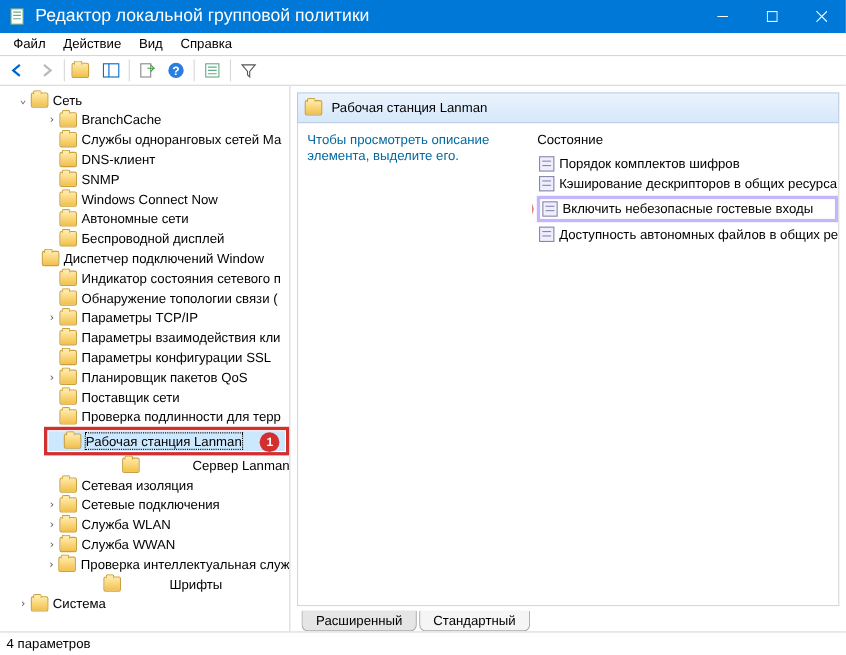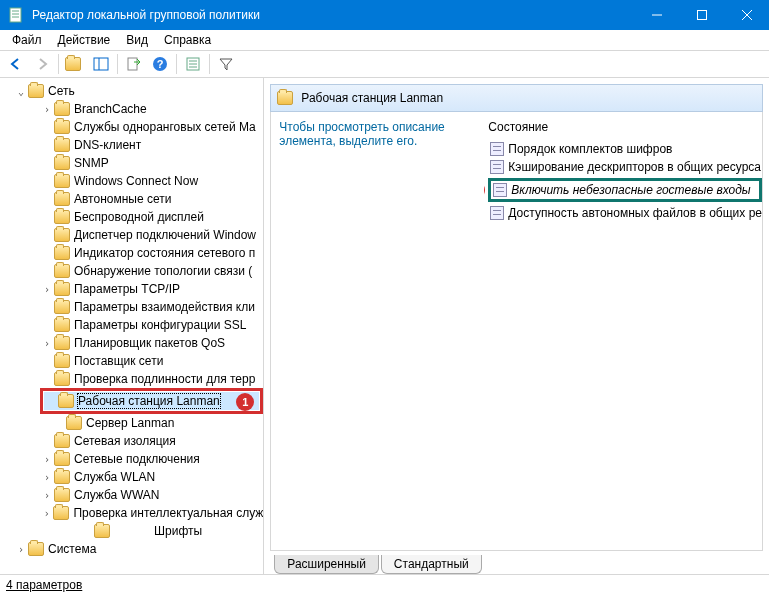--- a/index.html
+++ b/index.html
@@ -1,19 +1,19 @@
 <!DOCTYPE html>
 <html><head>
 <meta charset="utf-8">
 <style>
 * { box-sizing: border-box; margin: 0; padding: 0; font-family: "Segoe UI", Tahoma, sans-serif; }
 body { width: 769px; height: 595px; background: #fff; overflow: hidden; font-size: 12px; }
 .titlebar { height: 30px; background: #0078d7; color: #fff; display: flex; align-items: center; padding-left: 8px; }
 .titlebar .app-icon { width: 16px; height: 16px; margin-right: 8px; display: inline-block; }
-.titlebar .title { flex: 1; font-size: 12px; }
+.titlebar .title { flex: 1; font-size: 16px; }
 .titlebar .ctl { width: 45px; height: 30px; display: flex; align-items: center; justify-content: center; cursor: pointer; }
 .menubar { height: 20px; display: flex; align-items: center; padding: 0 4px; }
 .menubar span { padding: 2px 8px; cursor: pointer; }
 .toolbar { height: 28px; display: flex; align-items: center; border-top: 1px solid #d7d7d7; border-bottom: 1px solid #d7d7d7; padding: 0 4px; gap: 2px; }
 .tbtn { width: 24px; height: 24px; display: flex; align-items: center; justify-content: center; cursor: pointer; border: 1px solid transparent; }
 .tsep { width: 1px; height: 20px; background: #d7d7d7; margin: 0 2px; }
 .main { display: flex; height: 496px; }
 .tree-pane { width: 285px; border-right: 1px solid #d7d7d7; overflow: hidden; padding-top: 4px; position: relative; }
 .tree { font-size: 12px; }
 .node { display: flex; align-items: center; height: 18px; white-space: nowrap; cursor: pointer; }
@@ -27,25 +27,25 @@
 .right-pane { flex: 1; display: flex; flex-direction: column; padding: 6px 0 0 6px; }
 .rp-header { height: 28px; background: linear-gradient(#eaf3fd,#d6e8fb); border: 1px solid #b6cbe2; display: flex; align-items: center; padding-left: 6px; margin-right: 6px; }
 .rp-body { flex: 1; display: flex; border: 1px solid #d7d7d7; border-top: none; margin-right: 6px; }
 .rp-desc { width: 200px; padding: 8px; font-size: 12px; color: #0369a1; }
 .rp-list { flex: 1; padding: 8px 0 0 4px; overflow: hidden; margin-left: 13px; }
 .rp-col-head { font-size: 12px; margin-bottom: 6px; }
 .rp-item { display: flex; align-items: center; height: 18px; font-size: 12px; white-space: nowrap; cursor: pointer; padding-left: 2px; }
 .setting-icon { width: 14px; height: 14px; margin-right: 4px; flex-shrink: 0; background: #eef; border: 1px solid #88a; position: relative; }
 .setting-icon:before,.setting-icon:after { content:''; position:absolute; background:#88a; height:1px; left:2px; right:2px; }
 .setting-icon:before { top:3px; } .setting-icon:after { top:7px; }
-.rp-highlight { border: 3px solid #0f766e; margin: 2px 0; padding: 0; position: relative; font-style: italic; }
+.rp-highlight { border: 3px solid #c4b5fd; margin: 2px 0; padding: 0; position: relative; }
 .tabs { display: flex; gap: 0; margin-top: 4px; font-size: 12px; padding-left: 4px; }
 .tab { padding: 2px 12px; border: 1px solid #aaa; border-top-width: 0; background: #f5f5f5; border-radius: 0 0 6px 6px; cursor: pointer; margin-right: 2px; }
 .tab.active { background: #e5e5e5; border-top-color: #fff; }
-.statusbar { height: 21px; border-top: 1px solid #d7d7d7; display: flex; align-items: center; padding: 0 6px; font-size: 12px; text-decoration: underline; }
+.statusbar { height: 21px; border-top: 1px solid #d7d7d7; display: flex; align-items: center; padding: 0 6px; font-size: 12px; }
 .callout2 { position: absolute; left: -24px; top: 0; }
 </style>
 </head>
 <body>
 
 <div class="titlebar">
   <span class="app-icon">
     <svg width="16" height="16">
         <rect x="2" y="1" width="11" height="14" fill="#fff" stroke="#6a8"></rect>
         <line x1="4" y1="4" x2="11" y2="4" stroke="#6a8"></line>
@@ -167,21 +167,21 @@
           <div class="node" style="padding-left: 40px;">
             <span class="expander"></span>
             <span class="folder-icon open"></span>
             <span class="label">Автономные сети</span>
           </div>
           <div class="node" style="padding-left: 40px;">
             <span class="expander"></span>
             <span class="folder-icon open"></span>
             <span class="label">Беспроводной дисплей</span>
           </div>
-          <div class="node" style="padding-left: 40px;">
+          <div class="node" style="padding-left: 24px;">
             <span class="expander"></span>
             <span class="folder-icon open"></span>
             <span class="label">Диспетчер подключений Window</span>
           </div>
           <div class="node" style="padding-left: 40px;">
             <span class="expander"></span>
             <span class="folder-icon open"></span>
             <span class="label">Индикатор состояния сетевого п</span>
           </div>
           <div class="node" style="padding-left: 40px;">
@@ -220,21 +220,21 @@
             <span class="label">Проверка подлинности для терр</span>
           </div>
           <div class="highlight-box" style="margin-left: 40px;">
             <div class="node selected">
               <span class="expander"></span>
               <span class="folder-icon open"></span>
               <span class="label">Рабочая станция Lanman</span>
             </div>
             <div class="callout" style="right: 6px; top: 2px;">1</div>
           </div>
-          <div class="node" style="padding-left: 52px;">
+          <div class="node" style="padding-left: 52px; justify-content: space-between;">
             <span class="expander"></span>
             <span class="folder-icon open"></span>
             <span class="label">Сервер Lanman</span>
           </div>
           <div class="node" style="padding-left: 40px;">
             <span class="expander"></span>
             <span class="folder-icon open"></span>
             <span class="label">Сетевая изоляция</span>
           </div>
           <div class="node" style="padding-left: 40px;">

